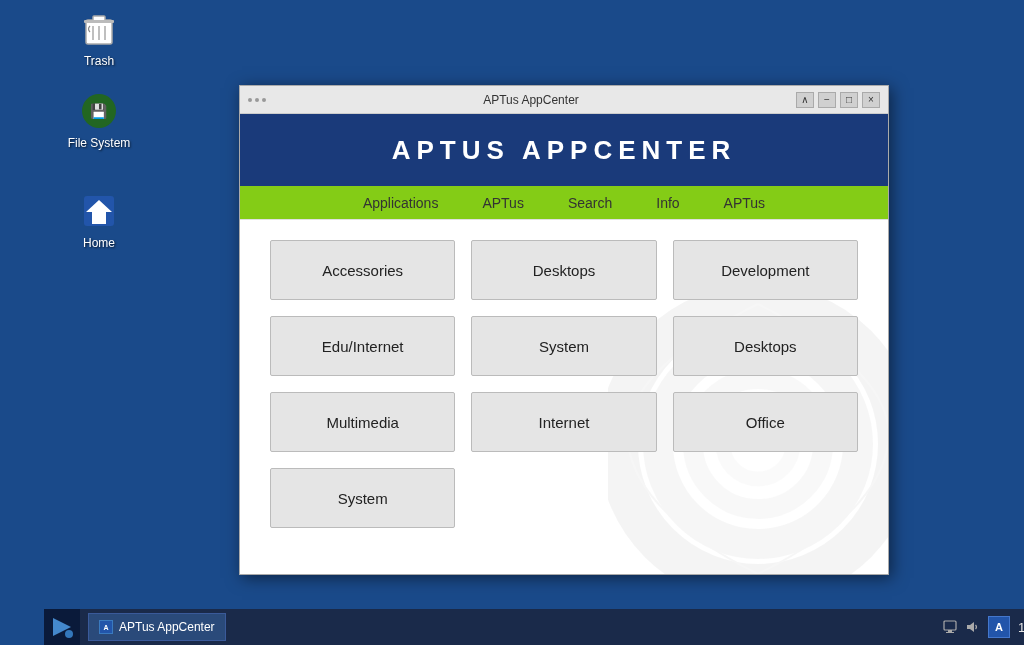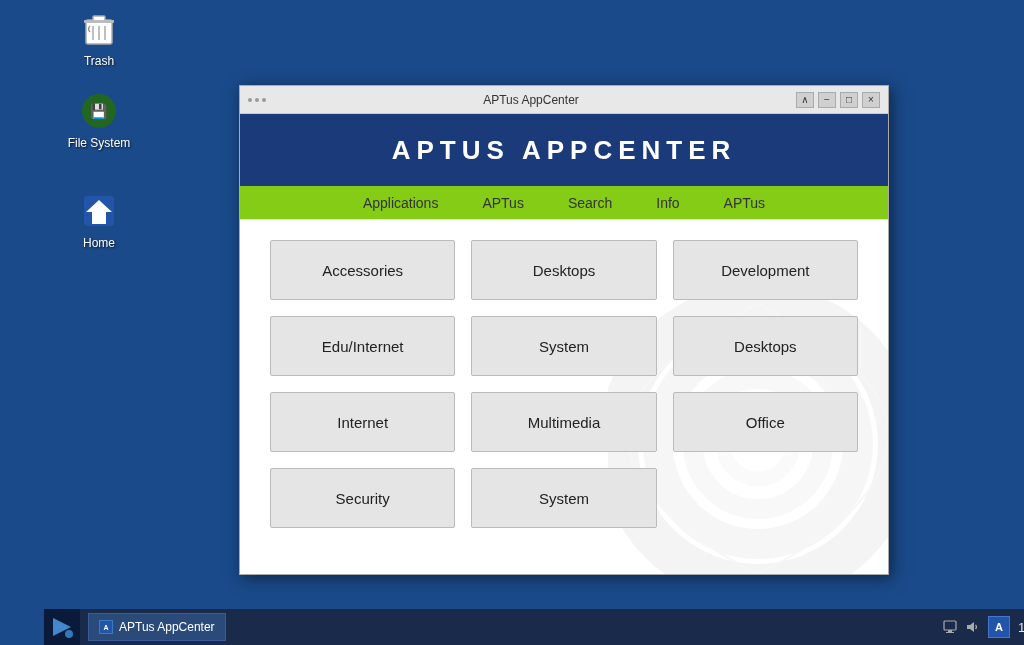--- a/index.html
+++ b/index.html
@@ -370,24 +370,23 @@
         <path d="M150,10 Q290,80 280,150 Q270,220 150,280 Q30,220 20,150 Q10,80 150,10" fill="none" stroke="#bbb" stroke-width="2"></path>
       </svg>
 
       <div class="category-grid">
         <button class="category-btn">Accessories</button>
         <button class="category-btn">Desktops</button>
         <button class="category-btn">Development</button>
         <button class="category-btn">Edu/Internet</button>
         <button class="category-btn">System</button>
         <button class="category-btn">Desktops</button>
+        <button class="category-btn">Multimedia</button>
         <button class="category-btn">Internet</button>
-        <button class="category-btn">Multimedia</button>
         <button class="category-btn">Office</button>
-        <button class="category-btn">Security</button>
         <button class="category-btn">System</button>
         <div class="category-btn row4-empty"></div>
       </div>
     </div>
   </div>
 
   <div class="taskbar">
     <div class="taskbar-left">
       <div class="taskbar-start">
         <svg viewBox="0 0 22 22" fill="none" xmlns="http://www.w3.org/2000/svg">

